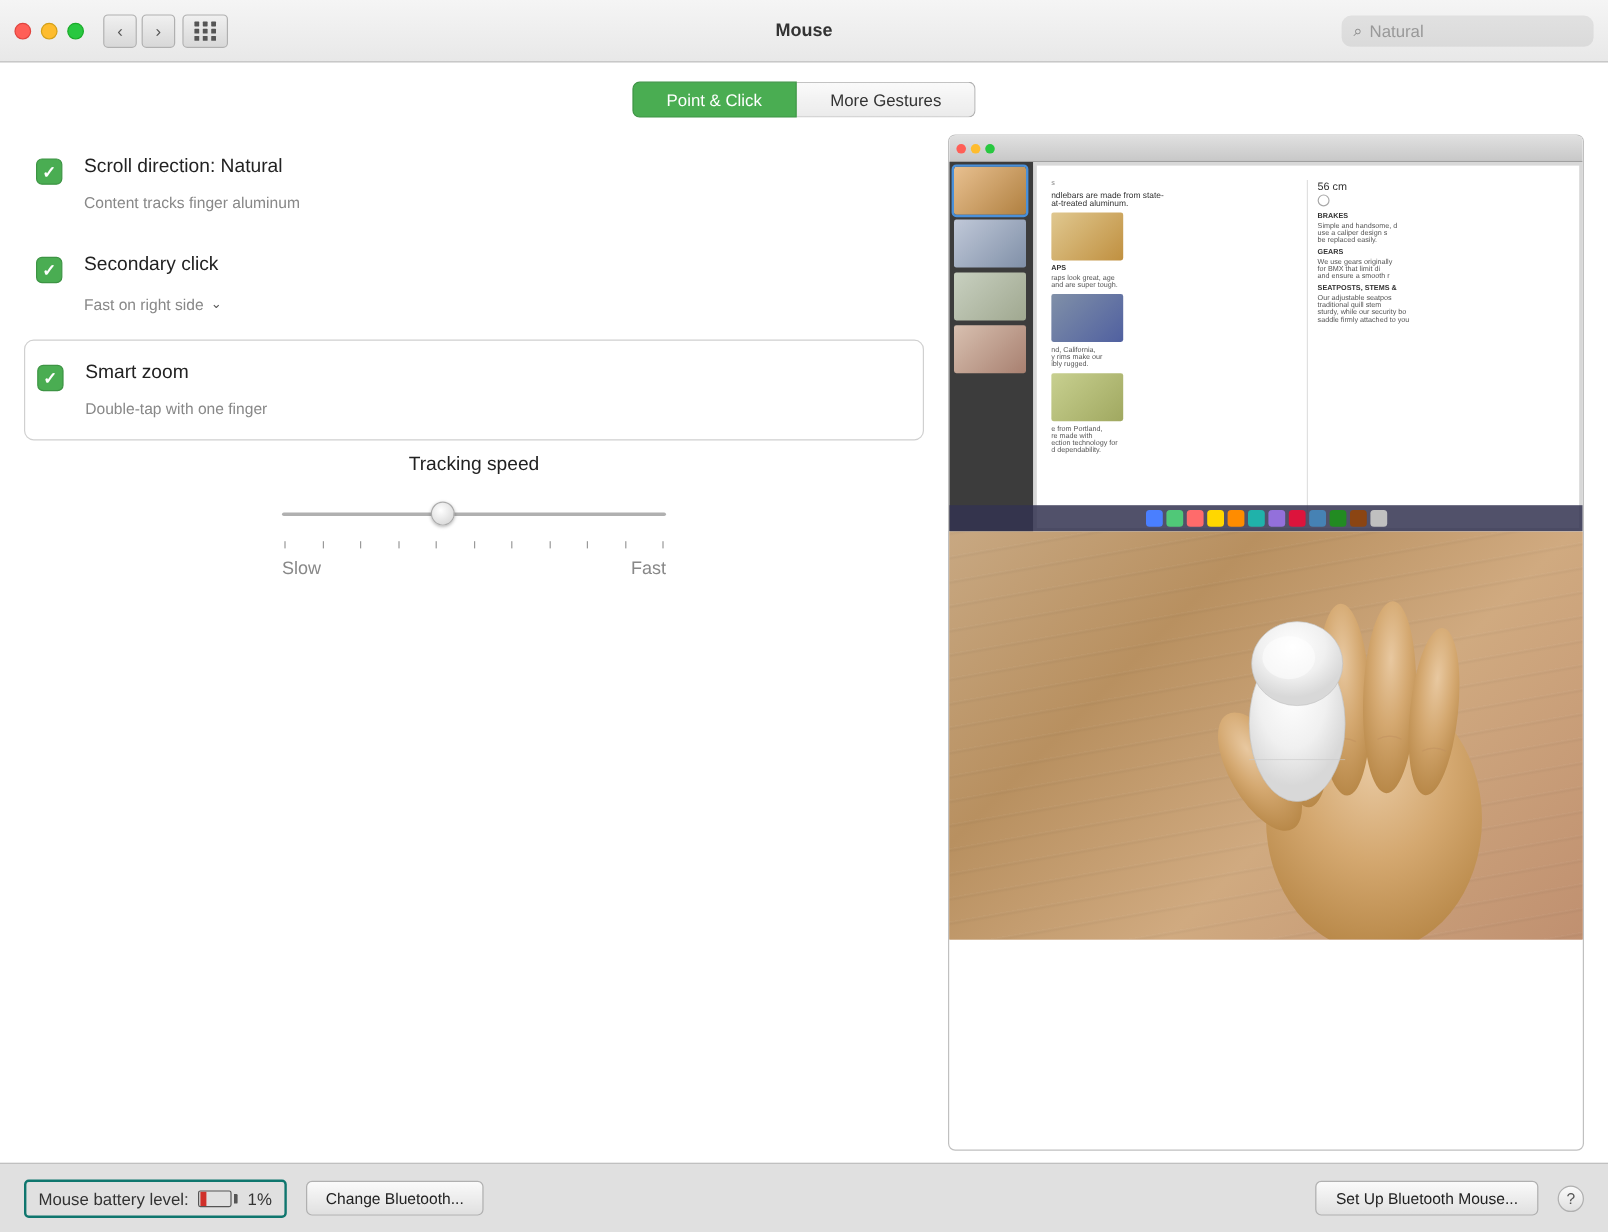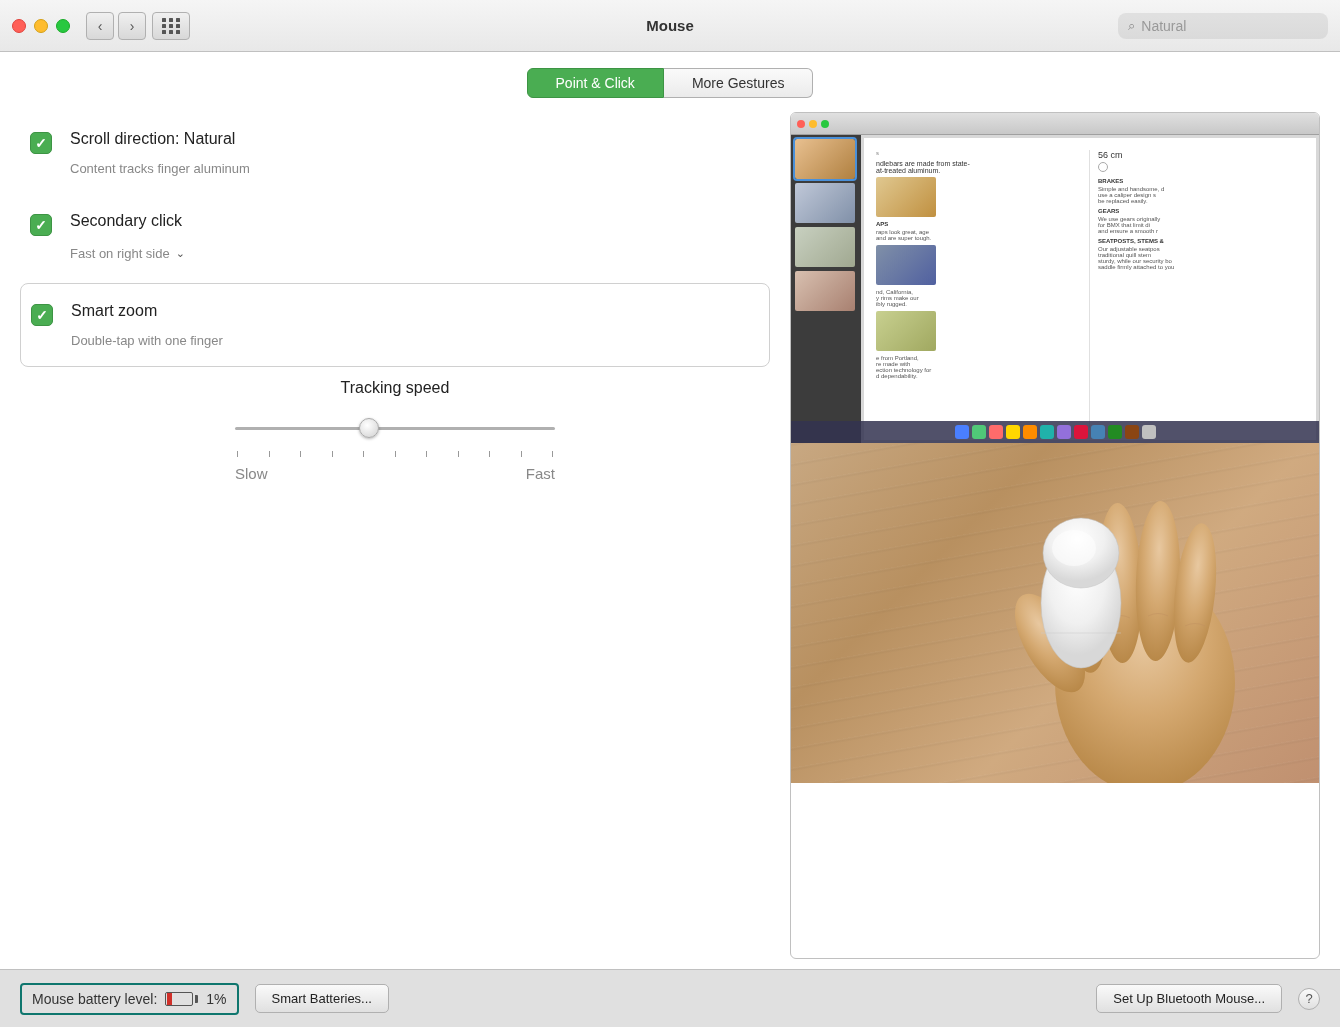--- a/index.html
+++ b/index.html
@@ -788,20 +788,20 @@
     <span class="battery-label">Mouse battery level:</span>
     <div class="battery-icon">
       <div class="battery-body">
         <div class="battery-fill"></div>
       </div>
       <div class="battery-terminal"></div>
     </div>
     <span class="battery-percent">1%</span>
   </div>
 
-  <button class="change-batteries-btn">Smart Batteries...</button>
+  <button class="change-batteries-btn">Change Bluetooth...</button>
 
   <button class="setup-bluetooth-btn">Set Up Bluetooth Mouse...</button>
 
   <div class="help-btn">
     <span>?</span>
   </div>
 </div>
 
 </body></html>

